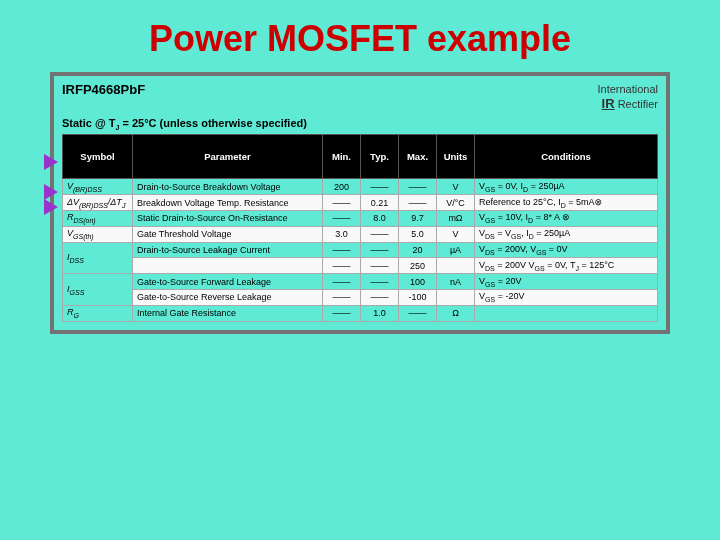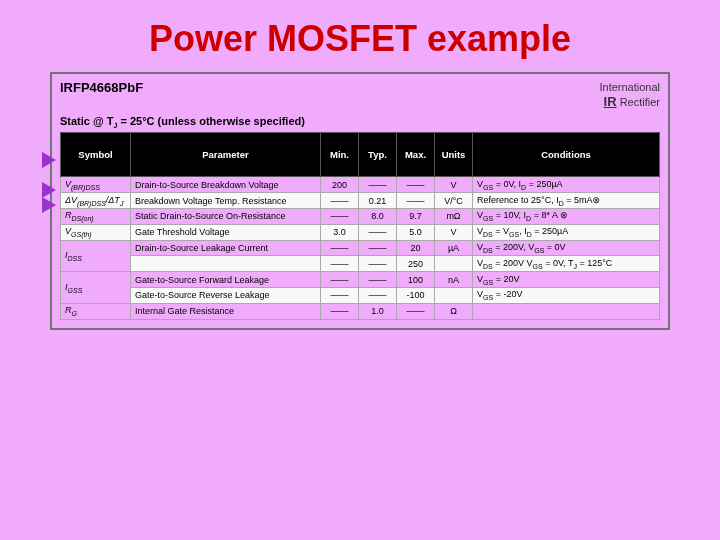--- a/index.html
+++ b/index.html
@@ -9,36 +9,36 @@
       font-family: Arial, Helvetica, sans-serif;
       width: 720px;
       height: 540px;
       overflow: hidden;
       position: relative;
     }
 
     .page {
       width: 720px;
       height: 540px;
-      background: #f0abfc;
+      background: #5eead4;
       position: relative;
       padding: 10px 20px;
     }
 
     .title {
       font-size: 36px;
       font-weight: bold;
       color: #cc0000;
       text-align: center;
       margin-bottom: 12px;
       margin-top: 8px;
     }
 
     .datasheet-box {
-      border: 2px solid #737373;
+      border: 4px solid #737373;
       margin: 0 30px;
       padding: 6px 8px 8px 8px;
       position: relative;
     }
 
     .header-row {
       display: flex;
       justify-content: space-between;
       align-items: flex-start;
       margin-bottom: 4px;

